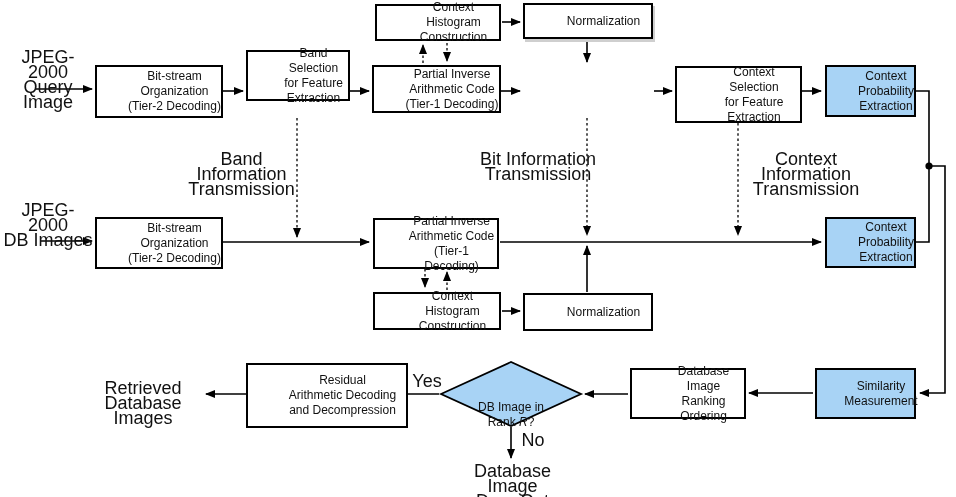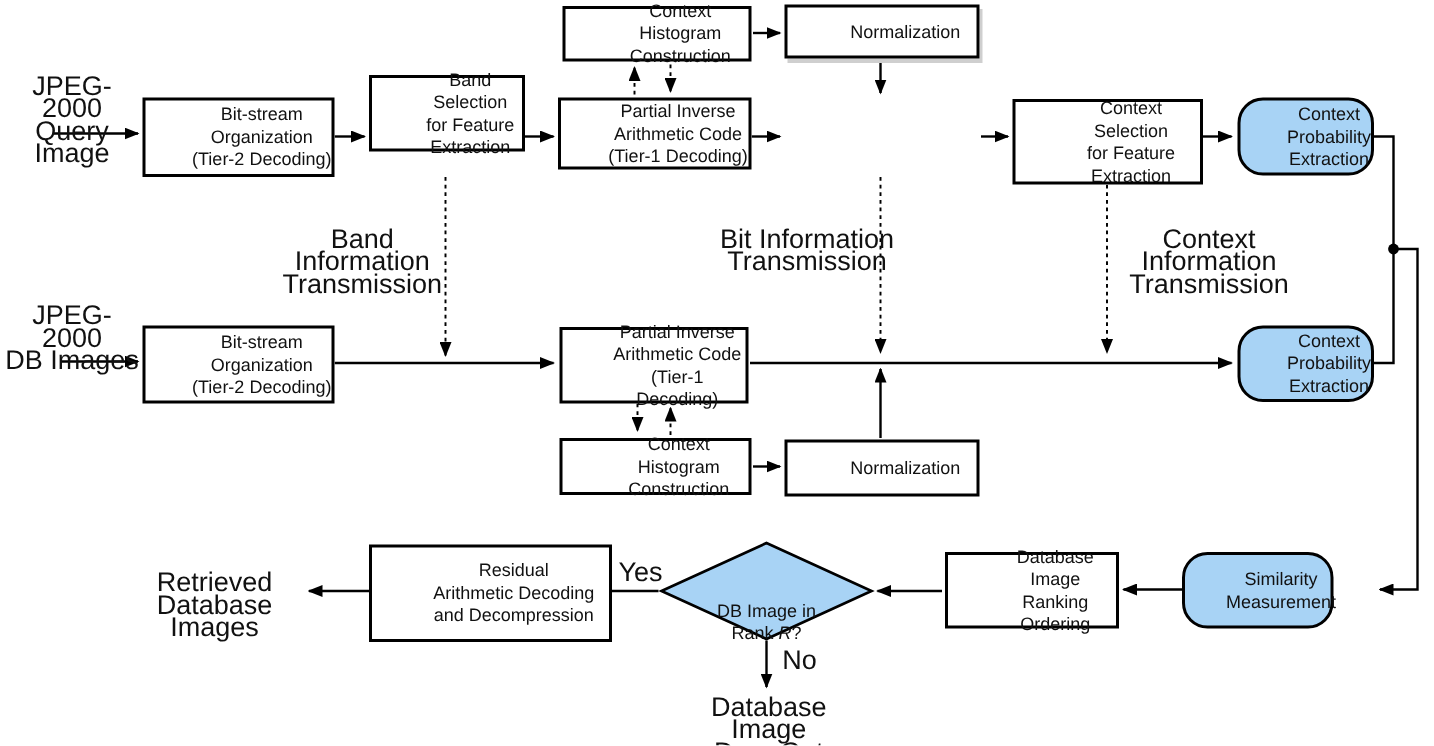--- a/index.html
+++ b/index.html
@@ -8,21 +8,21 @@
     font-family:"Liberation Sans","DejaVu Sans",sans-serif;
     color:#111;overflow:hidden;
   }
   #wires{position:absolute;left:0;top:0;width:956px;height:497px;z-index:1;}
   .box{
     position:absolute;z-index:2;box-sizing:border-box;
     border:2px solid #000;background:#fff;
     display:flex;align-items:center;justify-content:center;text-align:center;
     font-size:12px;line-height:15px;white-space:pre-line;padding-left:31px;
   }
-  .hl{background:var(--hl,#a8d3f5);border-radius:17px;}
+  .hl{background:var(--hl,#a8d3f5);}
   .shadow{box-shadow:2px 3px 0 #cfcfcf;}
   .flabel{
     position:absolute;z-index:2;text-align:center;
     font-size:18px;line-height:15px;white-space:pre-line;
   }
   .decision-text{
     position:absolute;z-index:3;text-align:center;
     font-size:12px;line-height:15px;
   }
   .decision-text .var{font-style:italic;}
@@ -112,21 +112,21 @@
 
   <div class="box" style="left:373px;top:292px;width:128px;height:38px">Context Histogram
 Construction</div>
   <div class="box" style="left:523px;top:293px;width:130px;height:38px">Normalization</div>
 
   <div class="box" style="left:246px;top:363px;width:162px;height:65px">Residual
 Arithmetic Decoding
 and Decompression</div>
   <div class="box" style="left:630px;top:368px;width:116px;height:51px">Database Image
 Ranking Ordering</div>
-  <div class="box hl" style="left:788px;top:368px;width:101px;height:51px">Similarity
+  <div class="box hl" style="left:815px;top:368px;width:101px;height:51px">Similarity
 Measurement</div>
 
   <div class="decision-text" style="left:451px;top:400px;width:120px">
     <span>DB Image in</span><br>
     <span>Rank </span><span class="var">R</span><span>?</span>
   </div>
 
   <div class="flabel" style="left:2px;top:50px;width:92px">JPEG-2000
 Query Image</div>
   <div class="flabel" style="left:2px;top:203px;width:92px">JPEG-2000

